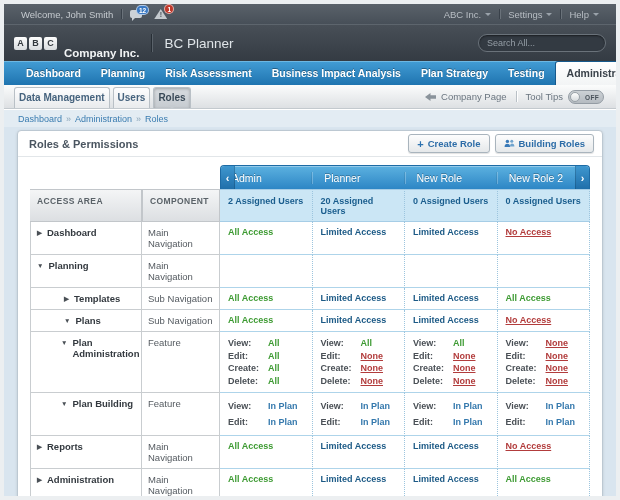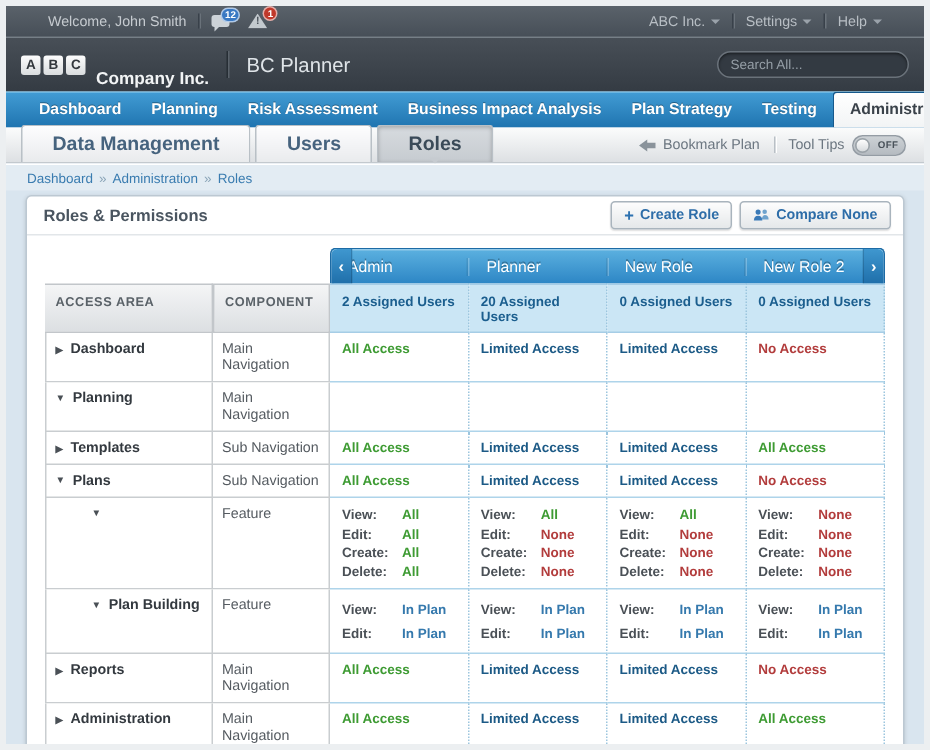--- a/index.html
+++ b/index.html
@@ -1,20 +1,20 @@
 <!DOCTYPE html>
 <html><head>
 <meta charset="utf-8">
 <style>
   * { margin:0; padding:0; box-sizing:border-box; }
   html,body { width:620px; height:500px; background:#e9ecee; font-family:"Liberation Sans",sans-serif; }
   .app { width:620px; height:500px; border:4px solid #ecef f1; border:4px solid #eceff1; background:#d9e5ef; display:flex; flex-direction:column; overflow:hidden; }
 
   
-  .topbar { height:20px; flex:0 0 20px; background:linear-gradient(#5a626a,#474f58); display:flex; align-items:center; padding:0 28px; color:#c6cbd0; font-size:9.5px; }
+  .topbar { height:20px; flex:0 0 20px; background:linear-gradient(#5a626a,#474f58); display:flex; align-items:center; padding:0 17px; color:#c6cbd0; font-size:9.5px; }
   .tb-sep { width:1px; height:10px; background:#39414a; box-shadow:1px 0 0 #6a727a; margin:0 8px; }
   .tb-icon { position:relative; margin-right:12px; cursor:pointer; display:inline-block; }
   .bubble { display:block; width:12px; height:8px; background:#ccd2d7; border-radius:2px; position:relative; }
   .bubble:after { content:""; position:absolute; left:2px; bottom:-3px; border:3px solid transparent; border-top-color:#ccd2d7; border-left-color:#ccd2d7; }
   .warn-tri { display:block; width:13px; height:10px; background:#c3c9ce; clip-path:polygon(50% 0,100% 100%,0 100%); position:relative; }
   .warn-tri i { position:absolute; left:5.5px; top:2px; font-style:normal; font-weight:bold; font-size:7px; color:#4a525a; }
   .badge { position:absolute; top:-5px; right:-7px; min-width:10px; height:10px; border-radius:6px; color:#fff; font-size:6.5px; font-weight:bold; line-height:10px; text-align:center; padding:0 2px; border:1px solid rgba(255,255,255,.6); }
   .badge.blue { background:#3a79c3; }
   .badge.red { background:#c0392b; }
   .tb-menus { margin-left:auto; display:flex; align-items:center; }
@@ -35,21 +35,21 @@
 
   
   .nav { height:24px; flex:0 0 24px; background:linear-gradient(#419bd3,#1f74b0); border-top:1px solid #6db7e2; display:flex; align-items:flex-end; padding-left:12px; }
   .nav-item { color:#fff; font-size:10.5px; font-weight:bold; text-shadow:0 -1px 0 rgba(0,0,0,.35); padding:5px 10px 6px; cursor:pointer; white-space:nowrap; }
   .nav-item.active { background:linear-gradient(#ffffff,#f2f4f5); color:#3a424a; text-shadow:none; border-radius:3px 3px 0 0; border:1px solid #16598c; border-bottom:none; padding:5px 11px 6px; }
   .nav-sep { width:1px; height:11px; background:rgba(0,0,0,.28); box-shadow:1px 0 0 rgba(255,255,255,.25); margin-bottom:7px; }
 
   
   .subnav { height:24px; flex:0 0 24px; background:linear-gradient(#fbfcfc,#dde0e3); border-bottom:1px solid #c3c9ce; display:flex; align-items:center; padding:0 12px 0 10px; }
   .subtabs { display:flex; align-items:flex-end; height:100%; }
-  .subtab { font-size:13px; font-weight:bold; color:#46637e; background:linear-gradient(#fdfdfe,#e9ebed); border:1px solid #b9c0c6; border-bottom:none; border-radius:3px 3px 0 0; padding:4px 20px 5px; margin-right:3px; margin-top:4px; cursor:pointer; position:relative; }
+  .subtab { font-size:10px; font-weight:bold; color:#46637e; background:linear-gradient(#fdfdfe,#e9ebed); border:1px solid #b9c0c6; border-bottom:none; border-radius:3px 3px 0 0; padding:4px 4px 5px; margin-right:3px; margin-top:4px; cursor:pointer; position:relative; }
   .subtab.active { background:linear-gradient(#d7dbdf,#c6cbd0); box-shadow:inset 0 1px 3px rgba(0,0,0,.25); color:#3a4a58; }
   .subtab.active:after { content:""; position:absolute; left:50%; bottom:-5px; margin-left:-4px; border:4px solid transparent; border-top-color:#c6cbd0; }
   .subnav-right { margin-left:auto; display:flex; align-items:center; font-size:9.5px; color:#6b7680; }
   .bookmark-link { display:flex; align-items:center; gap:4px; cursor:pointer; }
   .sn-sep { width:1px; height:11px; background:#b9c0c6; box-shadow:1px 0 0 #fff; margin:0 9px; }
   .tooltips { display:flex; align-items:center; gap:5px; }
   .toggle { position:relative; width:36px; height:14px; border-radius:8px; background:linear-gradient(#ccd1d5,#b5bbc1); border:1px solid #949ca4; cursor:pointer; }
   .toggle .knob { position:absolute; left:1px; top:1px; width:10px; height:10px; border-radius:50%; background:linear-gradient(#fefefe,#d6dadd); border:1px solid #9aa2a8; }
   .toggle .state { position:absolute; right:4px; top:50%; transform:translateY(-50%); font-size:6.5px; font-weight:bold; color:#49525a; letter-spacing:.3px; }
 
@@ -78,27 +78,27 @@
   .rb-chevron.left { left:0; border-radius:4px 0 0 0; border-right:1px solid rgba(0,0,0,.15); }
   .rb-chevron.right { right:0; border-radius:0 4px 0 0; border-left:1px solid rgba(0,0,0,.15); }
 
   .hcell { background:linear-gradient(#f4f5f6,#dcdfe2); border:1px solid #c2c6ca; border-left:none; font-size:8.5px; font-weight:bold; color:#5a6268; letter-spacing:.4px; padding:6px 7px 5px; }
   .hcell.first { border-left:1px solid #c2c6ca; }
   .acell { background:#cbe6f5; color:#1b5e8e; font-weight:bold; font-size:9px; padding:6px 8px 5px; border-bottom:1px solid #a6cde6; border-right:1px dotted #9cc5de; border-top:1px solid #a6cde6; }
 
   .ccell { background:#fff; border-right:1px solid #c9cdd0; border-bottom:1px solid #c9cdd0; border-left:1px solid #c9cdd0; padding:5px 6px; font-weight:bold; color:#33393f; font-size:9.5px; display:flex; align-items:flex-start; cursor:pointer; }
   .gcell { border-left:none; cursor:default; font-weight:normal; color:#555b61; }
   .arrow { font-size:6.5px; color:#4a5056; margin-right:5px; margin-top:1.5px; }
-  .ind-1 { padding-left:6px;text-align:right; } .ind-2 { padding-left:30px; }
+  .ind-1 { padding-left:33px;text-align:right; } .ind-2 { padding-left:30px; }
 
   .vcell { padding:5px 8px; font-weight:bold; font-size:9px; border-right:1px dotted #9cc5de; border-bottom:1px solid #aed4ea; }
   .perm-line { display:grid; grid-template-columns:40px auto; line-height:12.5px; }
   .perm-line .pl { color:#4a5056; font-weight:bold; }
   .row-feature.tall .perm-line { line-height:16px; }
-  .c-green { color:#3e9b33; } .c-blue { color:#1c5a86;margin-top:24px; } .c-red { color:#b23c3c; } .c-inplan { color:#3579ad; }
+  .c-green { color:#3e9b33; } .c-blue { color:#1c5a86;margin-top:24px; } .c-red { color:#b23c3c;text-decoration:underline; } .c-inplan { color:#3579ad; }
 </style>
 </head>
 <body>
 
 <div class="app">
 
   <div class="topbar">
     <span>Welcome, John Smith</span>
     <span class="tb-sep"></span>
     <span class="tb-icon">
@@ -164,21 +164,21 @@
     <div class="subtabs" id="subnav-tabs">
         <span class="subtab">Data Management</span>
         <span class="subtab">Users</span>
         <span class="subtab active">Roles</span>
       </div>
     <div class="subnav-right">
       <span class="bookmark-link">
         <svg width="13" height="10" viewBox="0 0 13 10">
             <path d="M1 5 L6.5 1 L6.5 3.2 L12 3.2 L12 6.8 L6.5 6.8 L6.5 9 Z" fill="#8a939b"></path>
           </svg>
-        <span>Bookmark Plan</span>
+        <span>Company Page</span>
       </span>
       <span class="sn-sep"></span>
       <span class="tooltips">
         <span>Tool Tips</span>
         <span class="toggle">
           <span class="knob"></span>
           <span class="state">OFF</span>
         </span>
       </span>
     </div>
@@ -201,21 +201,21 @@
             <span class="plus-glyph">+</span>
             <span>Create Role</span>
           </button>
           <button class="pbtn">
             <svg width="11" height="9" viewBox="0 0 11 9">
                 <circle cx="3.4" cy="2.4" r="1.7" fill="#3a7ab8"></circle>
                 <path d="M0.6 8 Q0.6 4.8 3.4 4.8 Q6.2 4.8 6.2 8 Z" fill="#3a7ab8"></path>
                 <circle cx="7.8" cy="2.2" r="1.5" fill="#6fa3cd"></circle>
                 <path d="M5.8 7.4 Q6.2 4.4 7.8 4.4 Q10.4 4.4 10.4 7.4 Z" fill="#6fa3cd"></path>
               </svg>
-            <span>Compare None</span>
+            <span>Building Roles</span>
           </button>
         </div>
       </div>
 
       <div class="grid" id="perm-grid">
           <div class="rolebar-spacer"></div>
           <div class="rolebar">
             <span class="rb-chevron left">‹</span>
             <span class="rname">Admin</span>
             <span class="rname">Planner</span>
@@ -260,20 +260,21 @@
             <span class="arrow">▼</span>
             <span>Plans</span>
           </div>
           <div class="ccell gcell row-sub">Sub Navigation</div>
           <div class="vcell row-sub"><span class="c-green">All Access</span></div>
           <div class="vcell row-sub"><span class="c-blue">Limited Access</span></div>
           <div class="vcell row-sub"><span class="c-blue">Limited Access</span></div>
           <div class="vcell row-sub"><span class="c-red">No Access</span></div>
           <div class="ccell ind-2 row-feature">
             <span class="arrow">▼</span>
+            <span>Plan Administration</span>
           </div>
           <div class="ccell gcell row-feature">Feature</div>
           <div class="vcell row-feature">
             <div class="perm-line">
               <span class="pl">View:</span>
               <span class="c-green">All</span>
             </div>
             <div class="perm-line">
               <span class="pl">Edit:</span>
               <span class="c-green">All</span>

